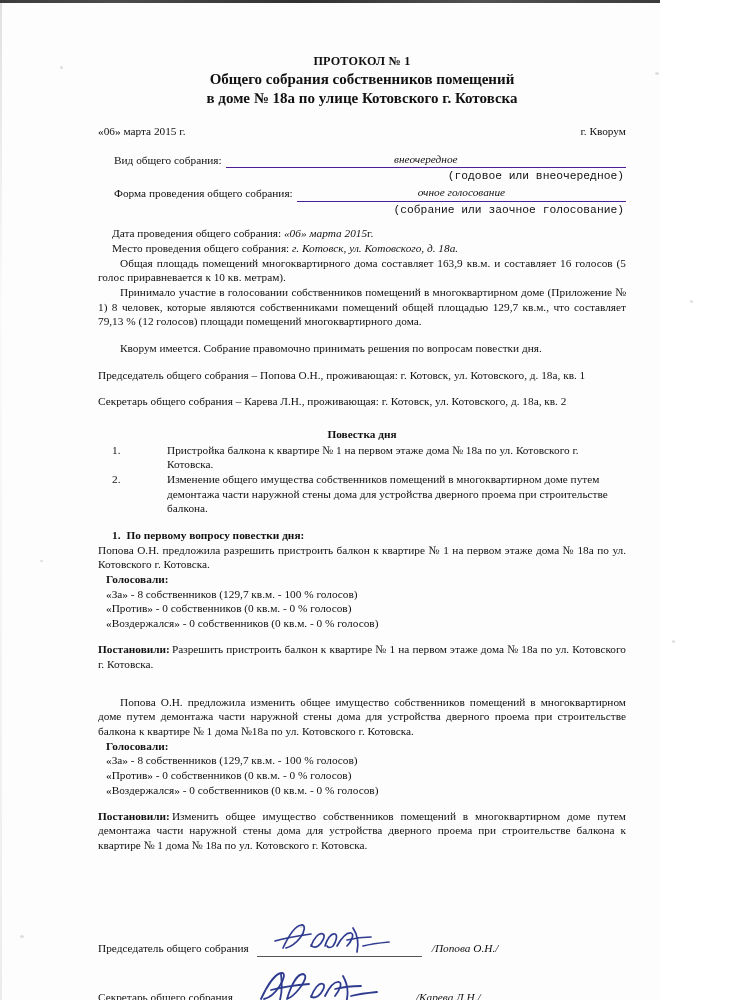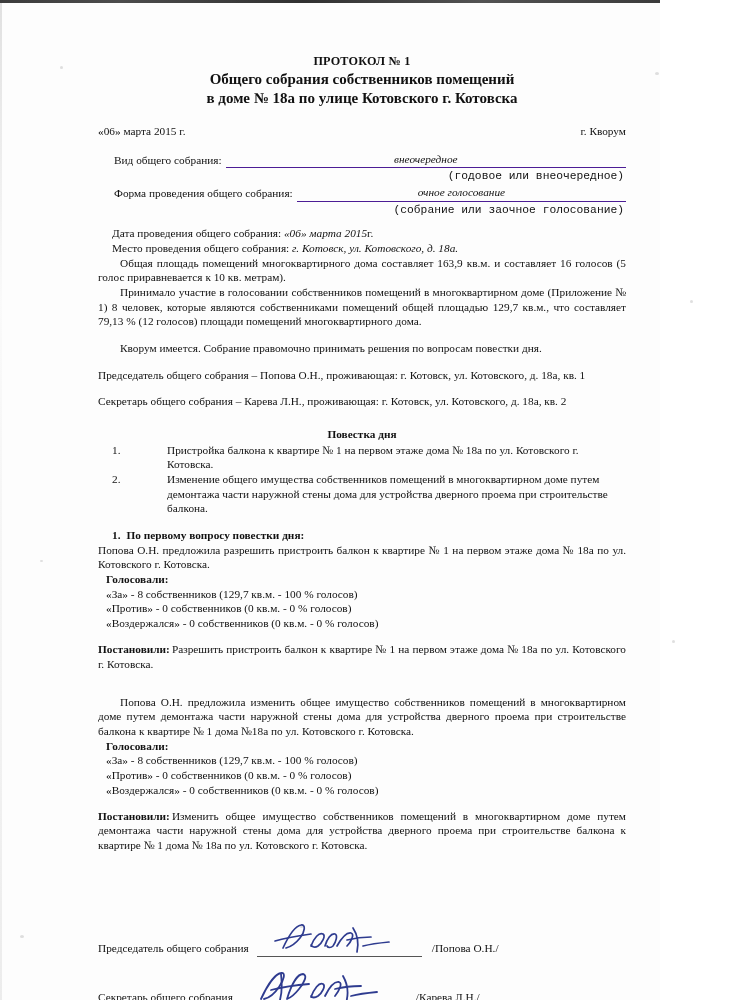--- a/index.html
+++ b/index.html
@@ -162,21 +162,21 @@
     height: 22px;
   }
   .sig-ink {
     position: absolute;
     left: 10px;
     bottom: 1px;
     width: 150px;
     height: 34px;
     overflow: visible;
   }
-  .sig-name { white-space: nowrap; padding-bottom: 1px; }
+  .sig-name { white-space: nowrap; padding-bottom: 1px; font-style: italic; }
 </style>
 </head>
 <body>
 
 <div class="scan-page">
   <div class="scan-edge-top"></div>
   <div class="scan-edge-left"></div>
 
   <div class="scan-speck" style="left:60px;  top:66px;  width:3px; height:3px;"></div>
   <div class="scan-speck" style="left:655px; top:72px;  width:4px; height:3px;"></div>

